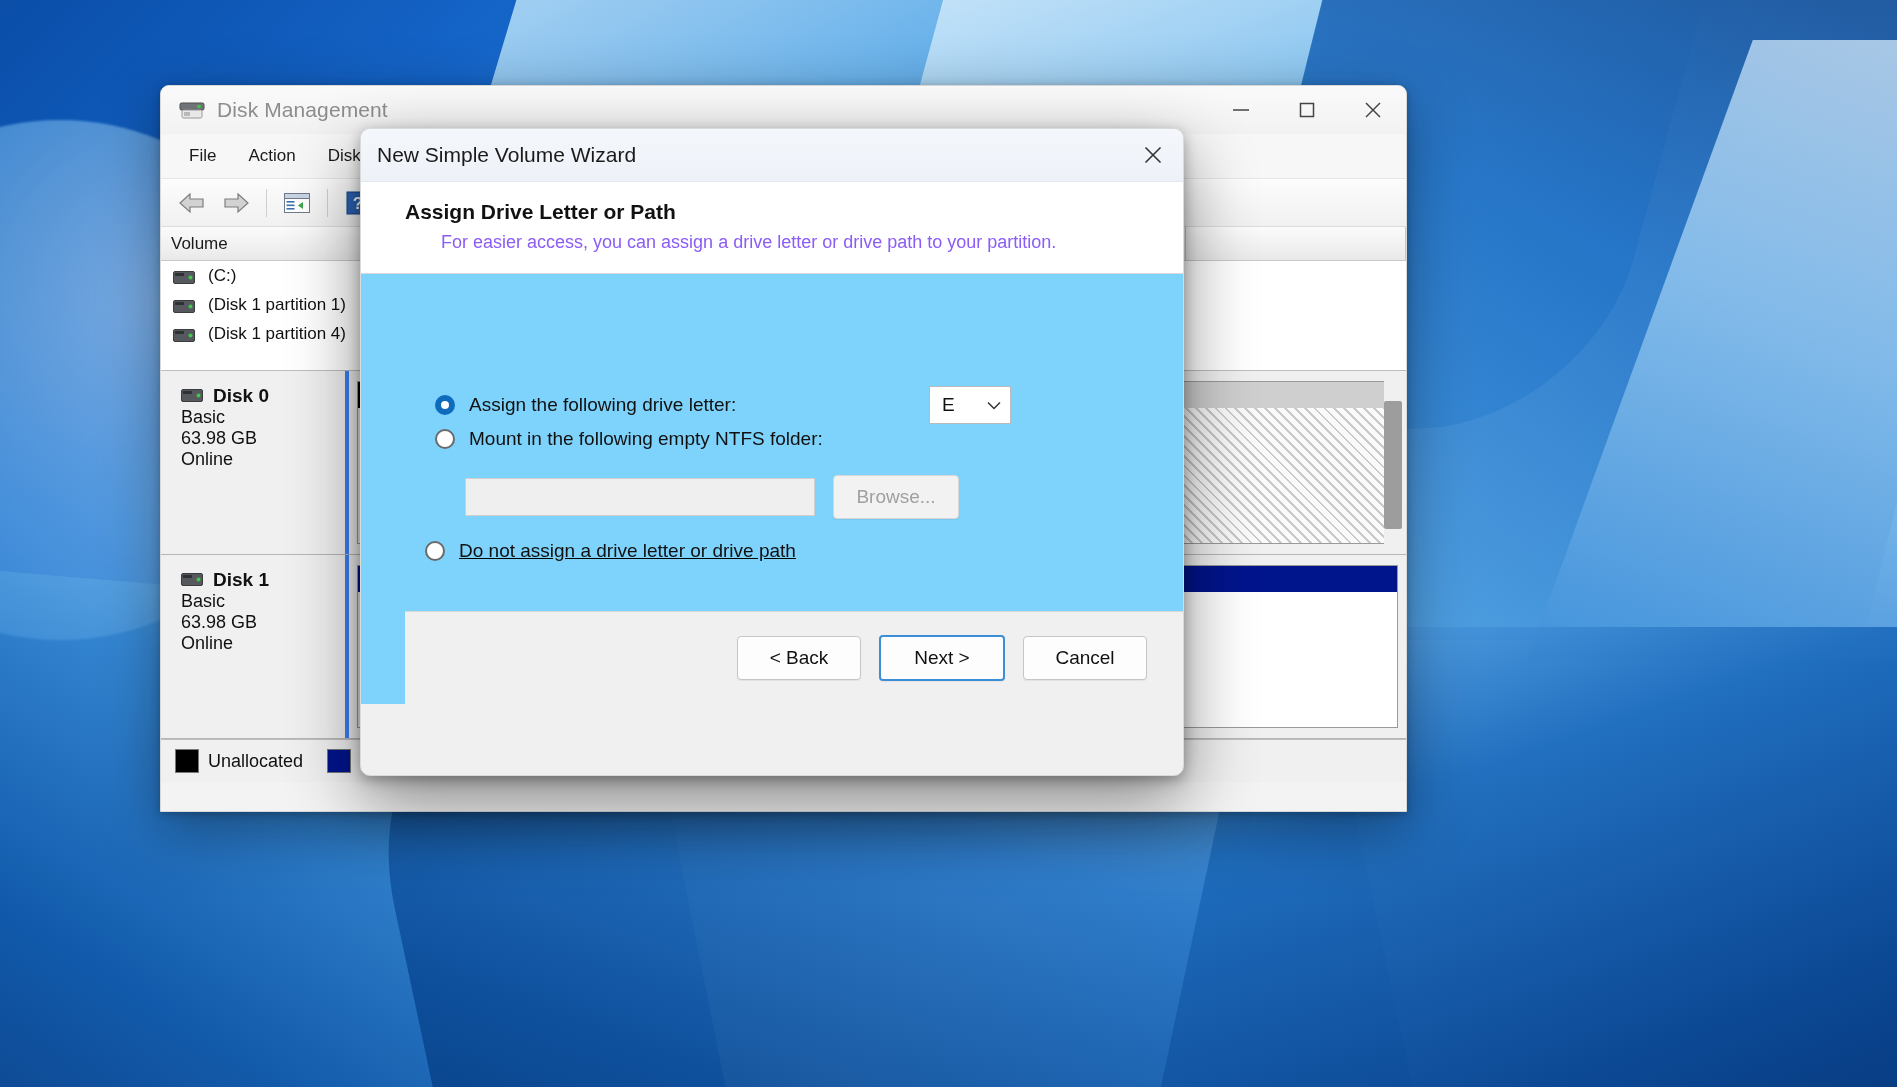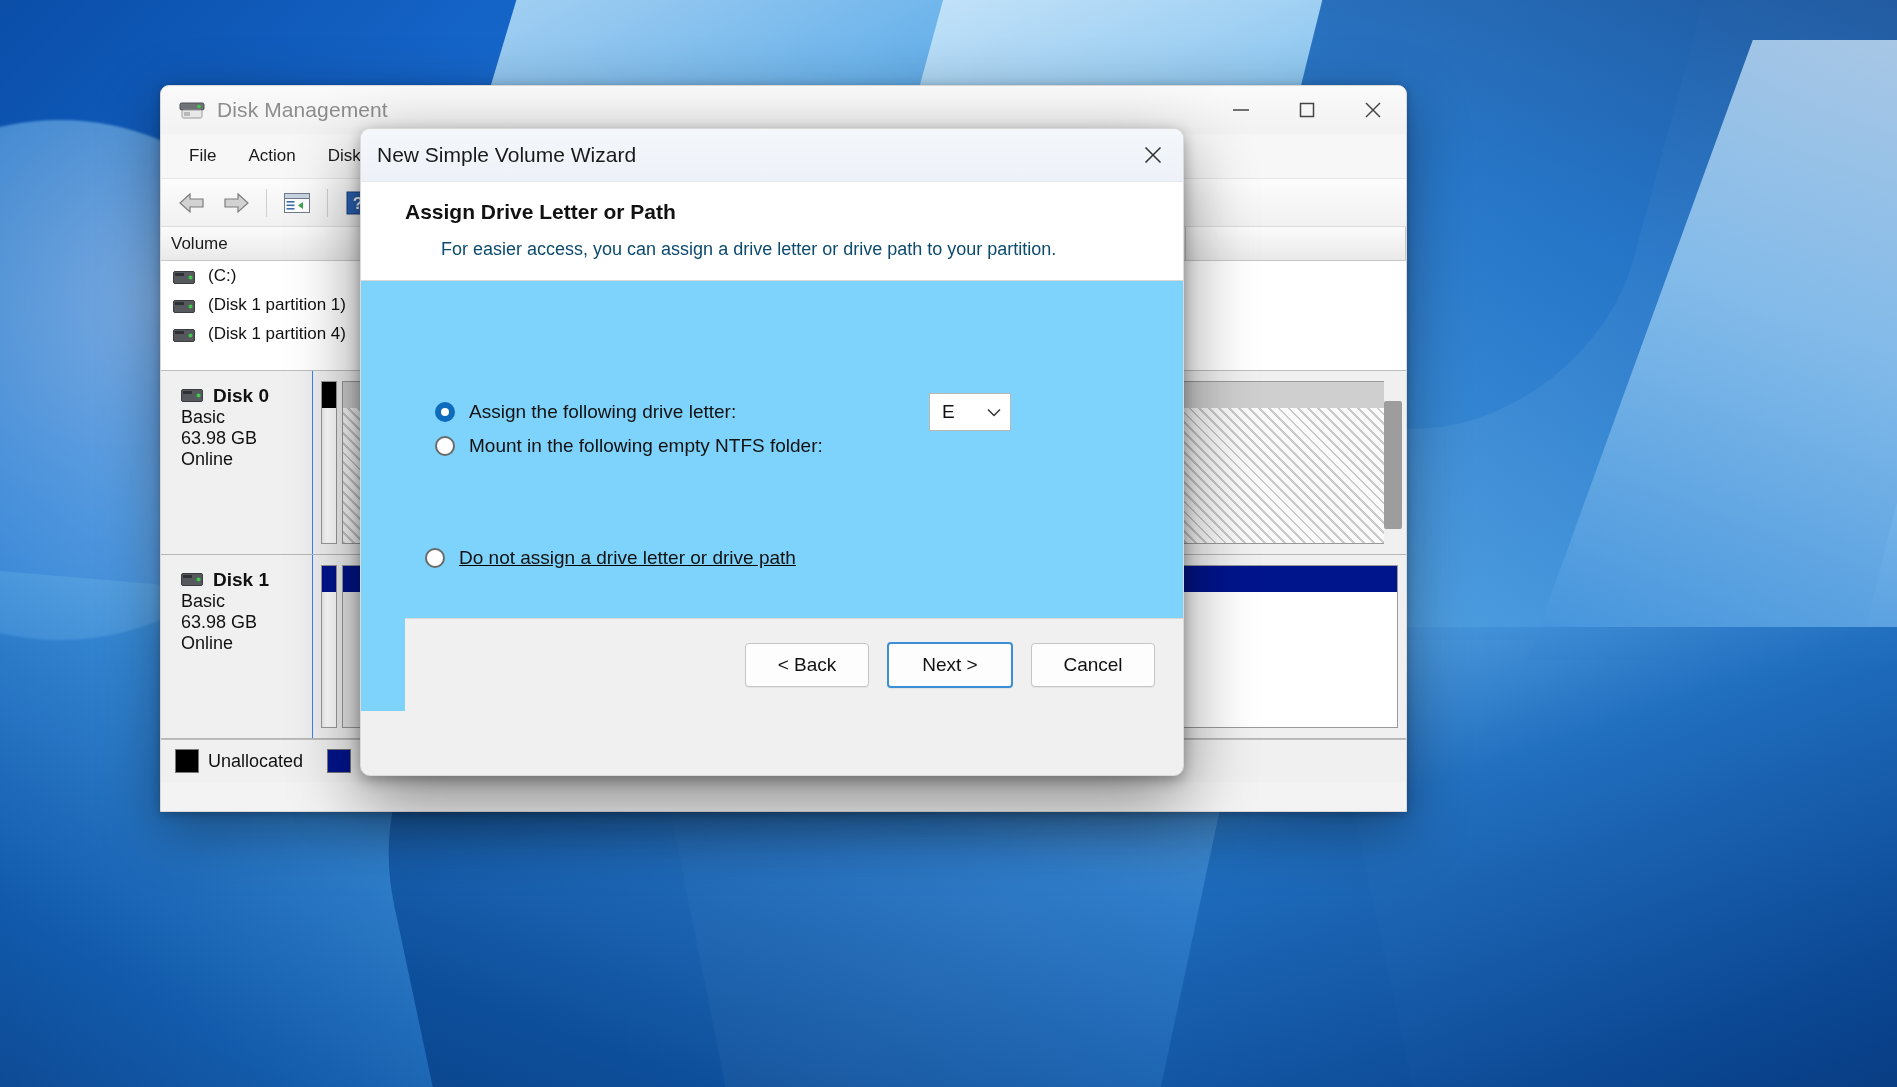--- a/index.html
+++ b/index.html
@@ -102,21 +102,21 @@
   .vh-cell { border-right: 1px solid #c8c8c8; height:100%; display:flex; align-items:center; padding-left:10px; box-sizing:border-box; }
   .vol-body { background:#fff; height: 109px; position:relative; }
   .vol-row { display:flex; height:29px; align-items:center; font-size:17px; color:#111; }
   .vol-ico { width:22px; height:13px; margin: 0 9px 0 12px; flex: none; }
   .vcell { padding-left: 4px; box-sizing:border-box; }
 
   
   .disk-pane { background:#f0f0f0; position:relative; height: 368px; border-top:1px solid #bdbdbd; }
   .disk-row { display:flex; height:184px; border-bottom:1px solid #b6b6b6; box-sizing:border-box; }
   .disk-info {
-    width: 152px; background:#f0f0f0; border-right:1px solid #3b82f6;
+    width: 188px; background:#f0f0f0; border-right:4px solid #3b82f6;
     padding: 14px 0 0 20px; box-sizing:border-box;
     font-size: 18px; color:#111;
   }
   .disk-info .dname { font-weight: bold; font-size:19px; display:flex; align-items:center; gap:10px; }
   .disk-info .dline { }
   .disk-graph { flex:1; display:flex; padding: 10px 8px; gap:5px; box-sizing:border-box; position:relative; }
   .part {
     border: 1px solid #9a9a9a;
     background: #fff;
     position: relative;
@@ -162,21 +162,21 @@
   }
   .wiz-title .t { margin-left: 16px; font-size: 21px; color:#1a1a1a; }
   .wiz-close { position:absolute; right:0; top:0; width:60px; height:52px;
                display:flex; align-items:center; justify-content:center; border-radius: 0 10px 0 0; }
 
   .wiz-head {
     background:#fff; padding: 18px 0 20px 44px;
     border-bottom: 1px solid #d9d9d9;
   }
   .wiz-head h1 { margin:0; font-size: 21px; font-weight: bold; color:#111; }
-  .wiz-head p  { margin: 15px 0 0 36px; font-size: 18px; color:#0c4a6e; }
+  .wiz-head p  { margin: 8px 0 0 36px; font-size: 18px; color:#8b5cf6; }
 
   .wiz-body { background:#7dd3fc; height: 430px; position:relative; padding: 0; }
   .opt { display:flex; align-items:center; font-size: 19px; color:#111; }
   .radio { width:20px; height:20px; border-radius:50%; border:2px solid #6a6a6a; background:#fff;
            box-sizing:border-box; flex:none; position:relative; }
   .radio.on { border-color:#0f6cbd; background:#0f6cbd; }
   .radio.on::after { content:""; position:absolute; left:50%; top:50%; width:8px; height:8px;
                      margin:-4px 0 0 -4px; border-radius:50%; background:#fff; }
 
   .ddl {
@@ -192,21 +192,21 @@
     height: 42px; background:#fdfdfd; border:1px solid #c6c6c6; border-radius:4px;
     font-size: 19px; color:#111; display:flex; align-items:center; justify-content:center;
     box-shadow: 0 1px 1px rgba(0,0,0,.06);
   }
   .btn.disabled { color:#a0a0a0; background:#f2f2f2; border-color:#d7d7d7; }
   .btn.focus { border: 2px solid #3c8fd6; }
 
   .wiz-footer {
     position:absolute; left:0; right:0; bottom:0; height: 92px;
     border-top: 1px solid #d9d9d9; background:#f0f0f0;
-    display:flex; align-items:center; justify-content:flex-end; gap: 18px; padding-right: 28px; margin-left: 44px;
+    display:flex; align-items:center; justify-content:flex-end; gap: 18px; padding-right: 36px; margin-left: 44px;
   }
   .wiz-footer .btn { width: 122px; }
 </style>
 </head>
 <body>
 
 <div class="wall">
   <div class="ribbon r1"></div>
   <div class="ribbon r2"></div>
   <div class="ribbon r3"></div>
@@ -443,20 +443,24 @@
       </div>
     </div>
 
     <div style="position:absolute; left:74px; top:154px;">
       <div class="opt">
         <span class="radio"></span>
         <span style="margin-left:14px">Mount in the following empty NTFS folder:</span>
       </div>
     </div>
 
+    <div style="position:absolute; left:104px; top:201px; display:flex; align-items:center; gap:18px;">
+      <input class="txtbox" type="text" value="" style="">
+      <div class="btn disabled" style="width:124px">Browse...</div>
+    </div>
 
     <div style="position:absolute; left:64px; top:266px;text-decoration:underline;">
       <div class="opt">
         <span class="radio"></span>
         <span style="margin-left:14px">Do not assign a drive letter or drive path</span>
       </div>
     </div>
 
     <div class="wiz-footer">
       <div class="btn">&lt; Back</div>

